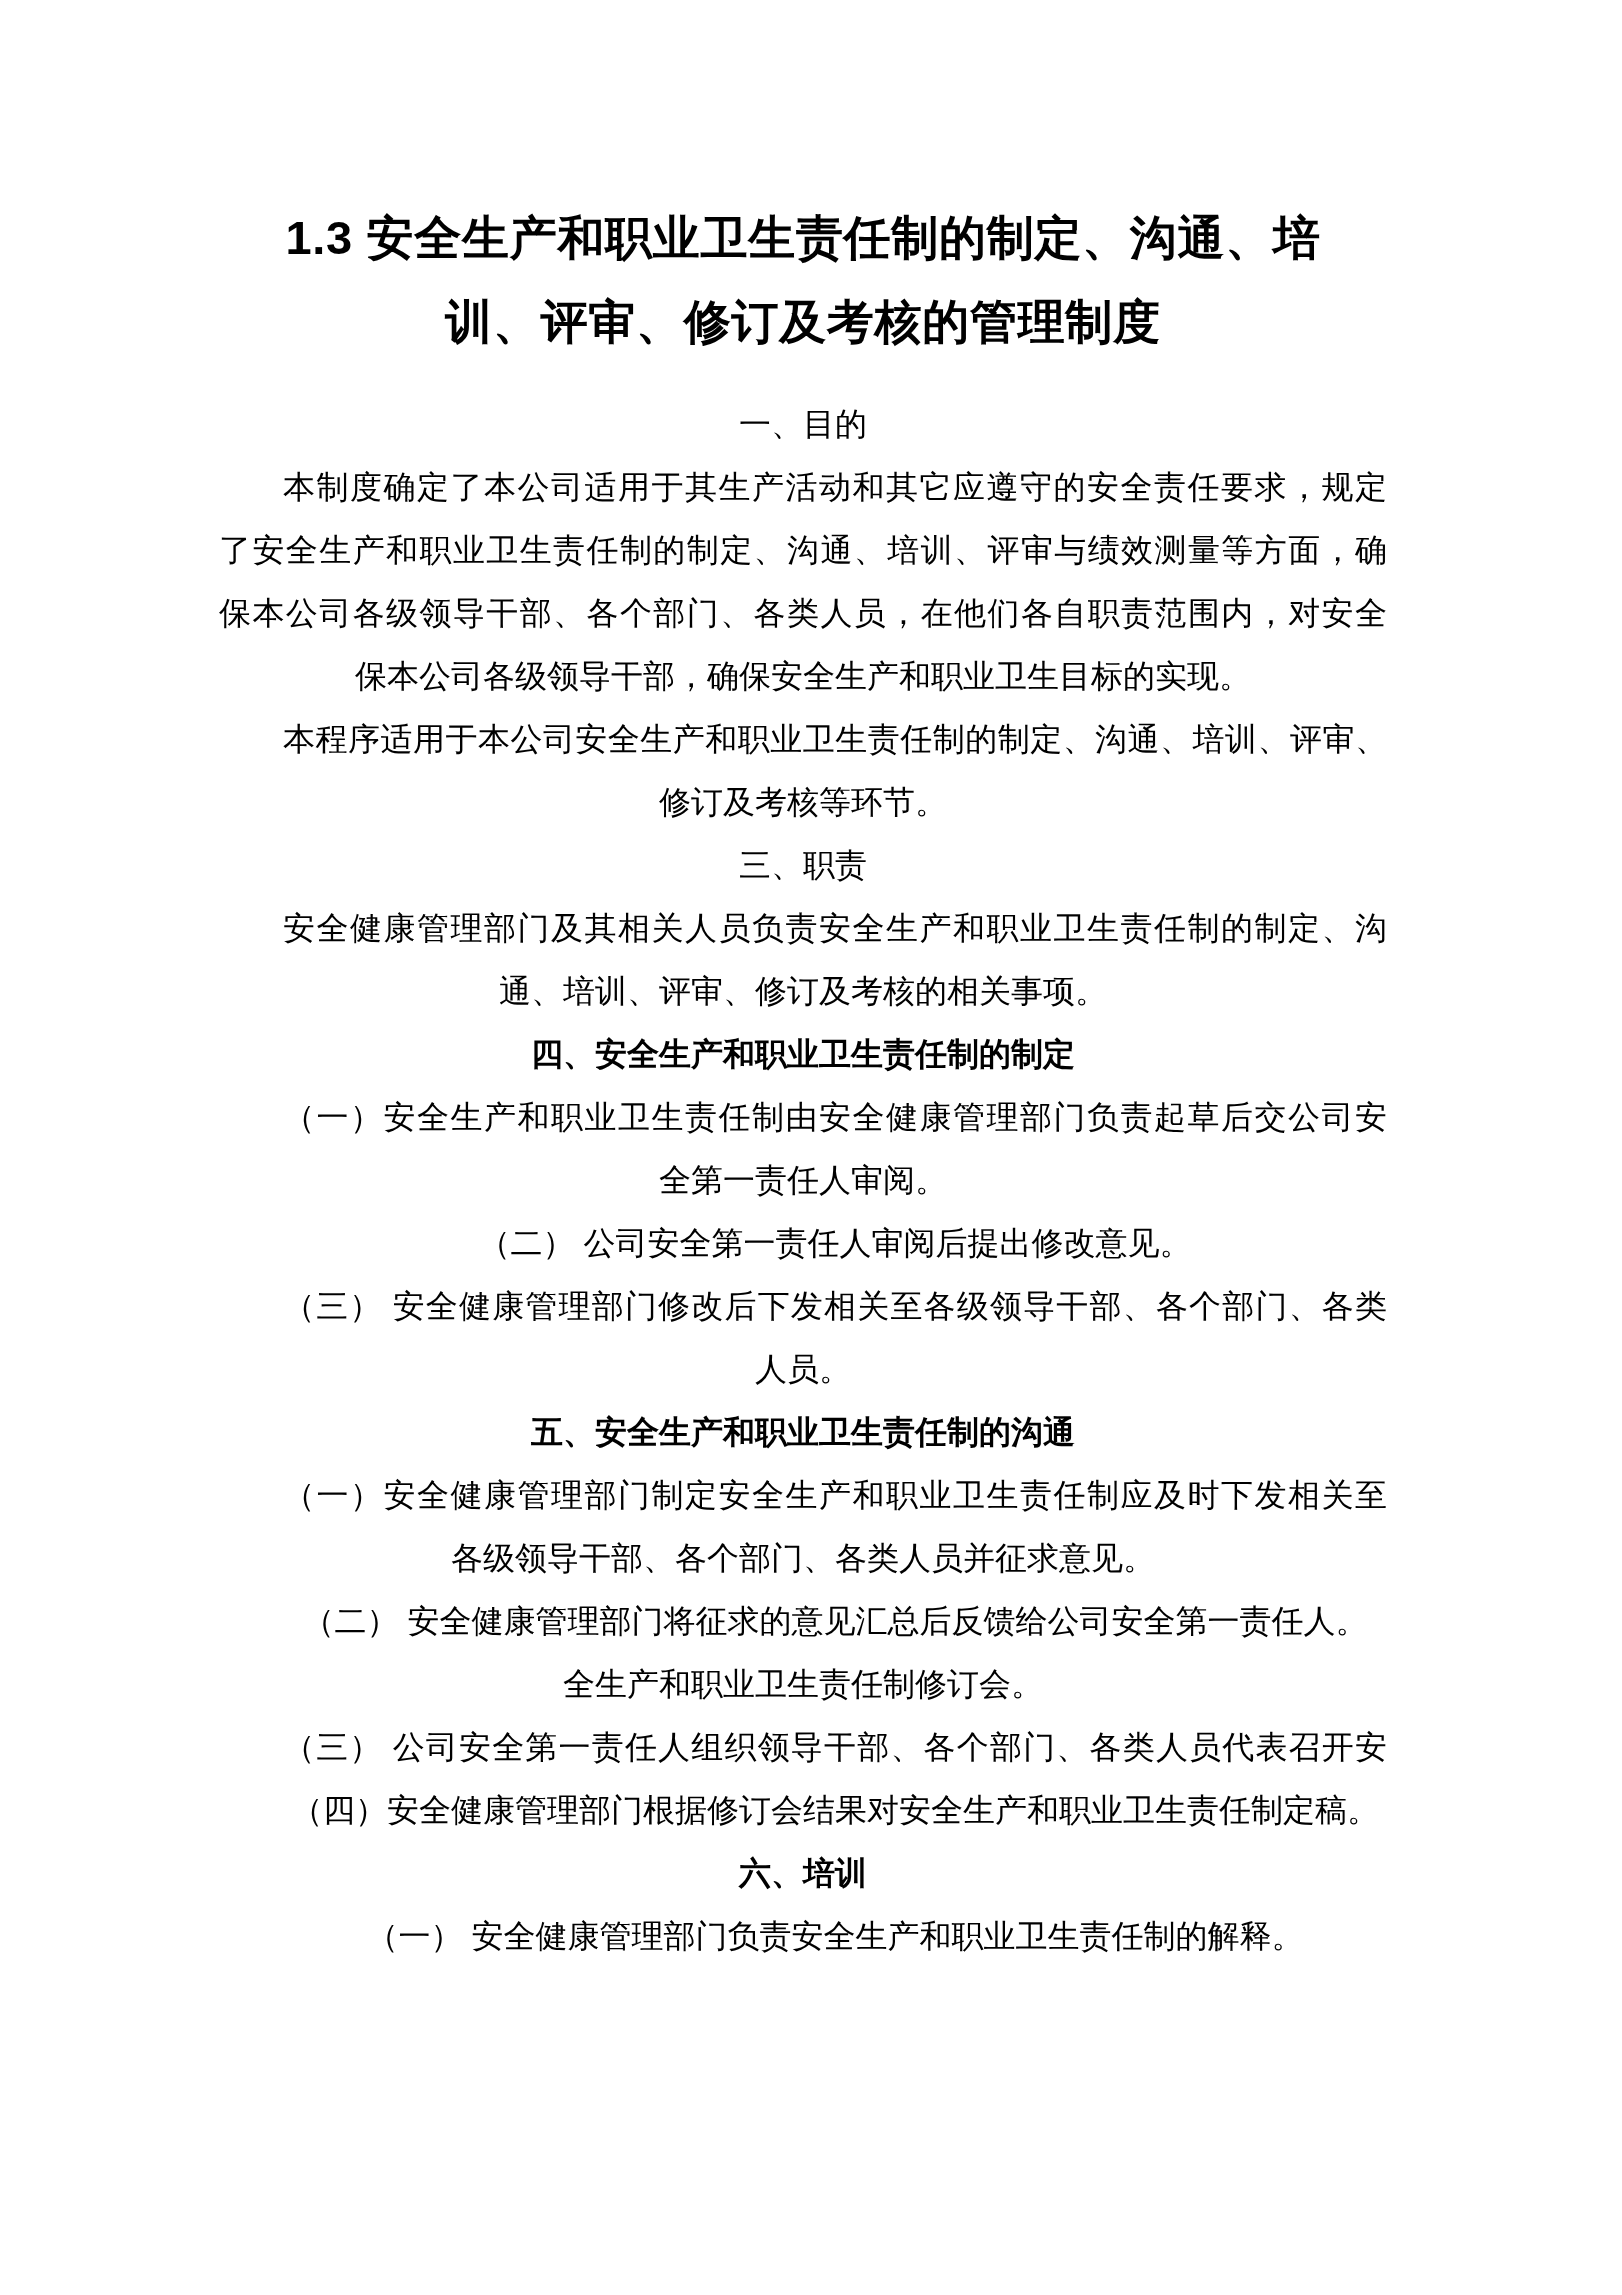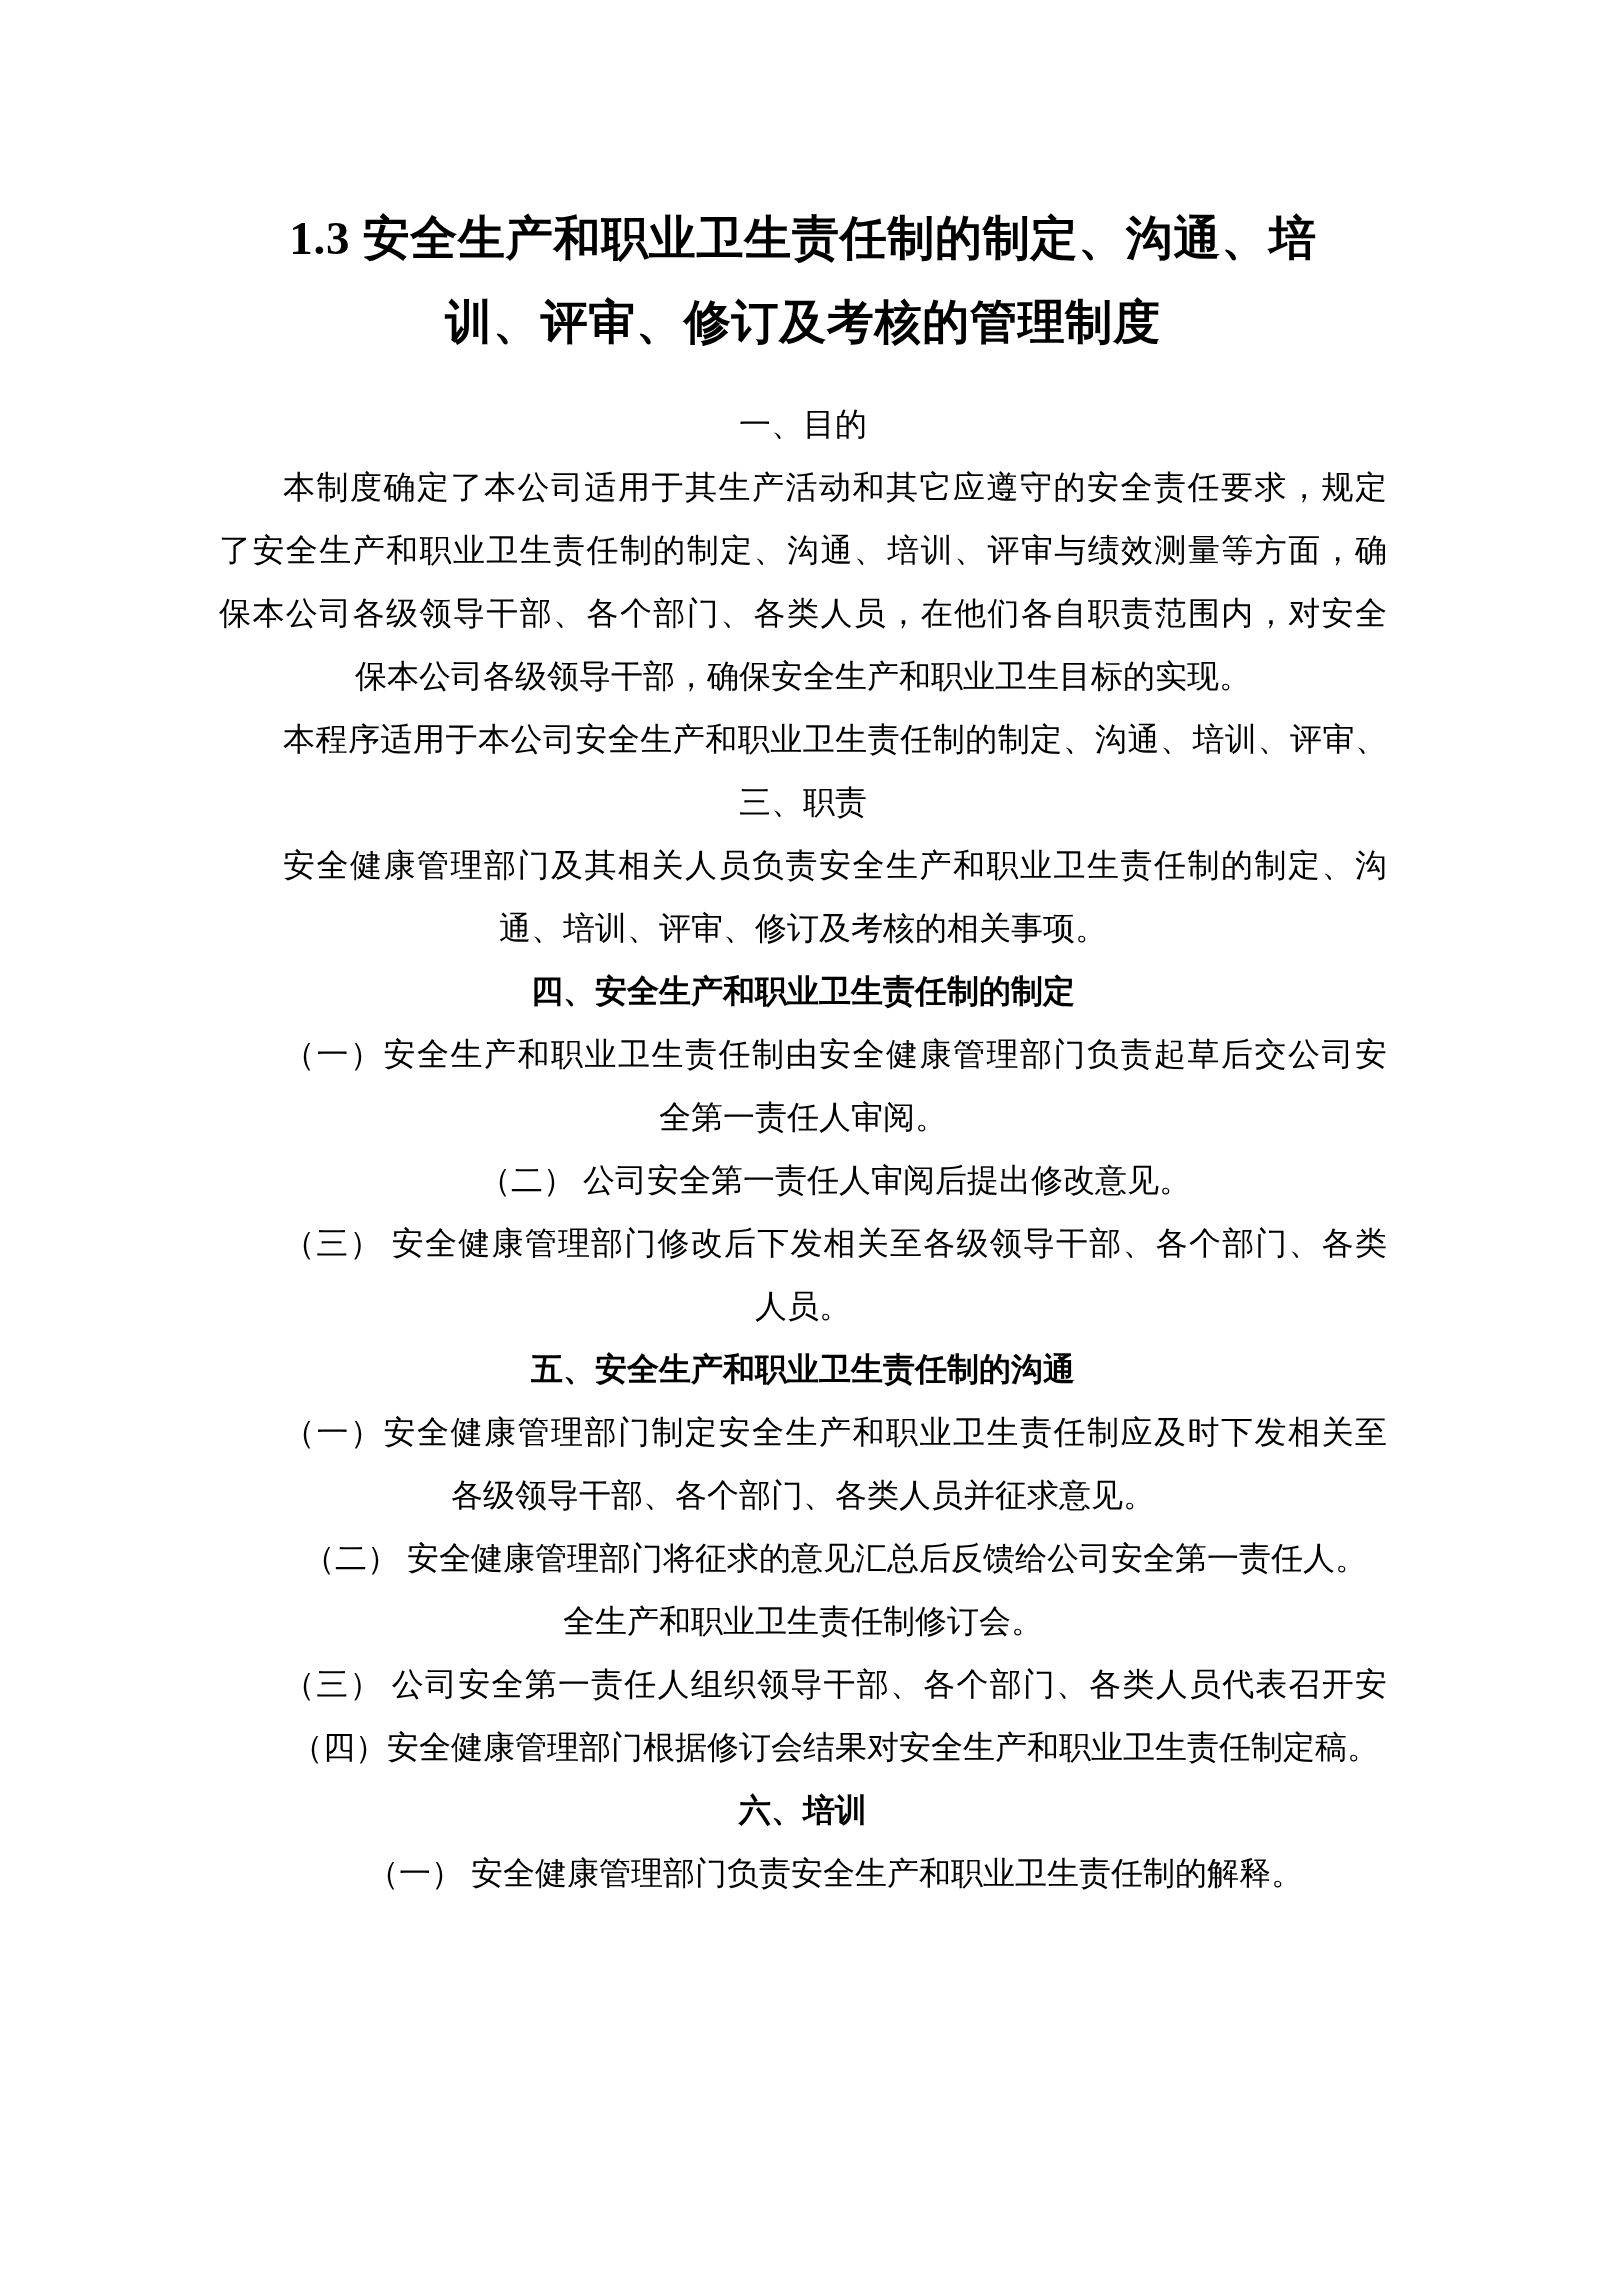--- a/index.html
+++ b/index.html
@@ -2,21 +2,21 @@
 <html style="font-size:10.5px"><head>
 <meta charset="utf-8">
 <style>
   html, body { margin: 0; padding: 0; }
   .page {
     position: relative;
     width: 1606px;
     height: 2295px;
     background: #ffffff;
     color: #000000;
-    font-family: Liberation Serif, serif;
+    font-family: Liberation Sans, sans-serif;
     overflow: hidden;
   }
   .title-block {
     padding-top: 196px;
   }
   .title-line {
     text-align: center;
     font-size: 47px;
     line-height: 84px;
     font-weight: bold;
@@ -54,20 +54,21 @@
   </div>
 
   <div class="content">
     <div class="bline">一、目的</div>
     <div class="bline j ind">本制度确定了本公司适用于其生产活动和其它应遵守的安全责任要求，规定</div>
     <div class="bline j">了安全生产和职业卫生责任制的制定、沟通、培训、评审与绩效测量等方面，确</div>
     <div class="bline j">保本公司各级领导干部、各个部门、各类人员，在他们各自职责范围内，对安全</div>
     <div class="bline">保本公司各级领导干部，确保安全生产和职业卫生目标的实现。</div>
 
     <div class="bline j ind">本程序适用于本公司安全生产和职业卫生责任制的制定、沟通、培训、评审、</div>
+    <div class="bline">修订及考核等环节。</div>
 
     <div class="bline">三、职责</div>
     <div class="bline j ind">安全健康管理部门及其相关人员负责安全生产和职业卫生责任制的制定、沟</div>
     <div class="bline">通、培训、评审、修订及考核的相关事项。</div>
 
     <div class="bline b">四、安全生产和职业卫生责任制的制定</div>
     <div class="bline j ind">（一）安全生产和职业卫生责任制由安全健康管理部门负责起草后交公司安</div>
     <div class="bline">全第一责任人审阅。</div>
     <div class="bline ind">（二） 公司安全第一责任人审阅后提出修改意见。</div>
     <div class="bline j ind">（三） 安全健康管理部门修改后下发相关至各级领导干部、各个部门、各类</div>

